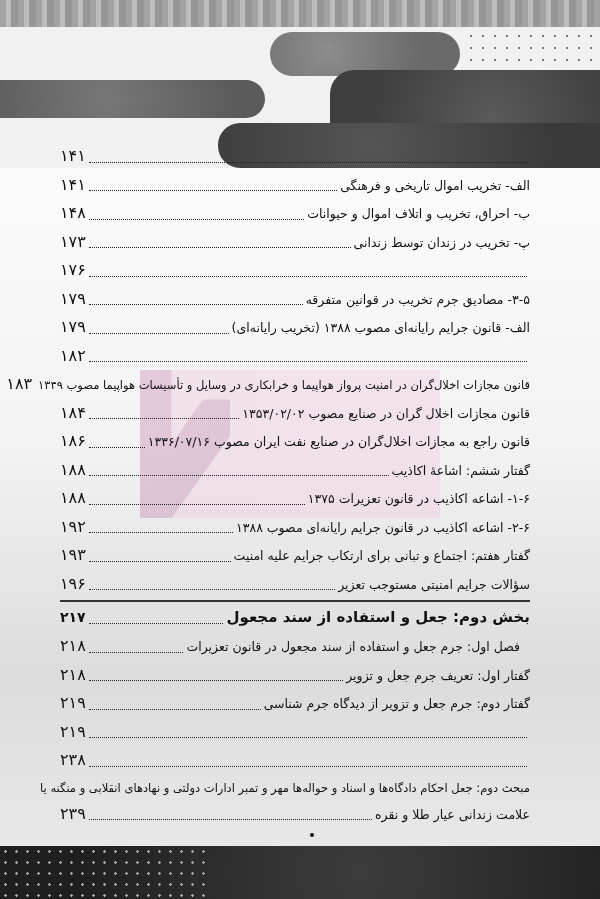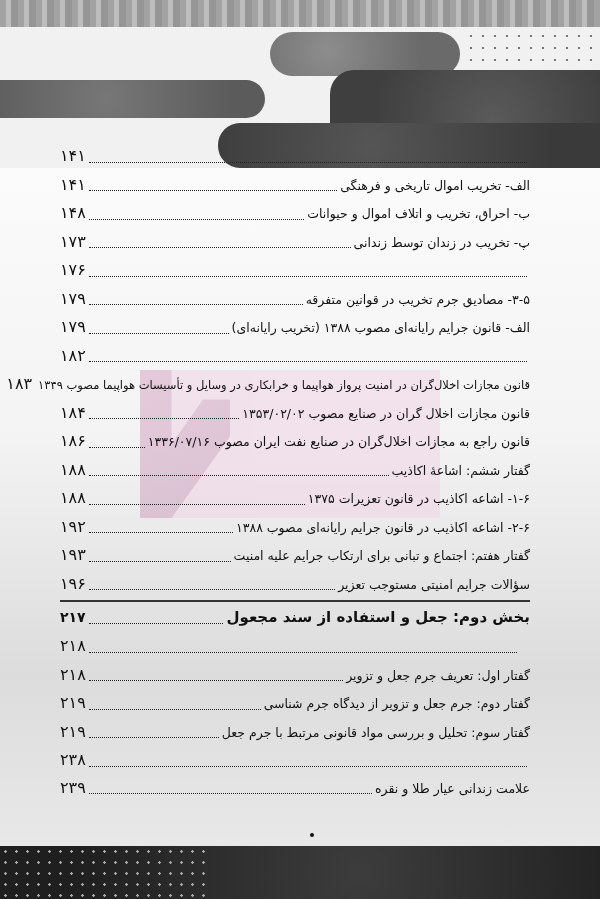--- a/index.html
+++ b/index.html
@@ -200,43 +200,46 @@
 
   <div class="rule"></div>
 
   <div class="row part">
       <span class="title">بخش دوم: جعل و استفاده از سند مجعول</span>
       <span class="leader"></span>
       <span class="page">۲۱۷</span>
     </div>
 
   <div class="row indent">
+      <span class="title">فصل اول: جرم جعل و استفاده از سند مجعول در قانون تعزیرات</span>
       <span class="leader"></span>
       <span class="page">۲۱۸</span>
     </div>
   <div class="row">
       <span class="title">گفتار اول: تعریف جرم جعل و تزویر</span>
       <span class="leader"></span>
       <span class="page">۲۱۸</span>
     </div>
   <div class="row">
       <span class="title">گفتار دوم: جرم جعل و تزویر از دیدگاه جرم شناسی</span>
       <span class="leader"></span>
       <span class="page">۲۱۹</span>
     </div>
   <div class="row">
-      <span class="title">گفتار سوم: تحلیل و بررسی مواد قانونی مرتبط با جرم جعل</span>
       <span class="leader"></span>
       <span class="page">۲۱۹</span>
     </div>
   <div class="row">
       <span class="leader"></span>
       <span class="page">۲۳۸</span>
     </div>
 
+  <div class="row wrap-line wide">
+      <span class="title">مبحث دوم: جعل احکام دادگاه‌ها و اسناد و حواله‌ها مهر و تمبر ادارات دولتی و نهادهای انقلابی و منگنه یا</span>
+    </div>
   <div class="row wrap-line">
       <span class="title">علامت زندانی عیار طلا و نقره</span>
       <span class="leader"></span>
       <span class="page">۲۳۹</span>
     </div>
 </div>
 
 <div class="bottom-dot"></div>
 
 </body></html>

